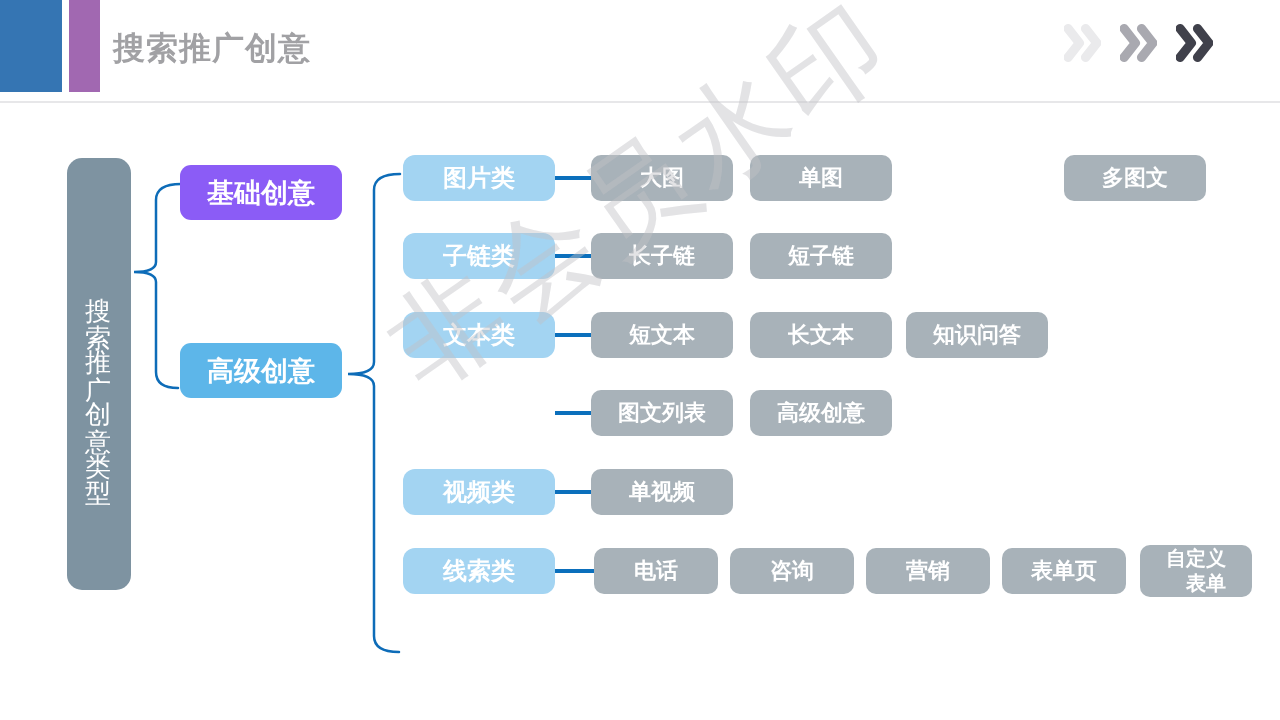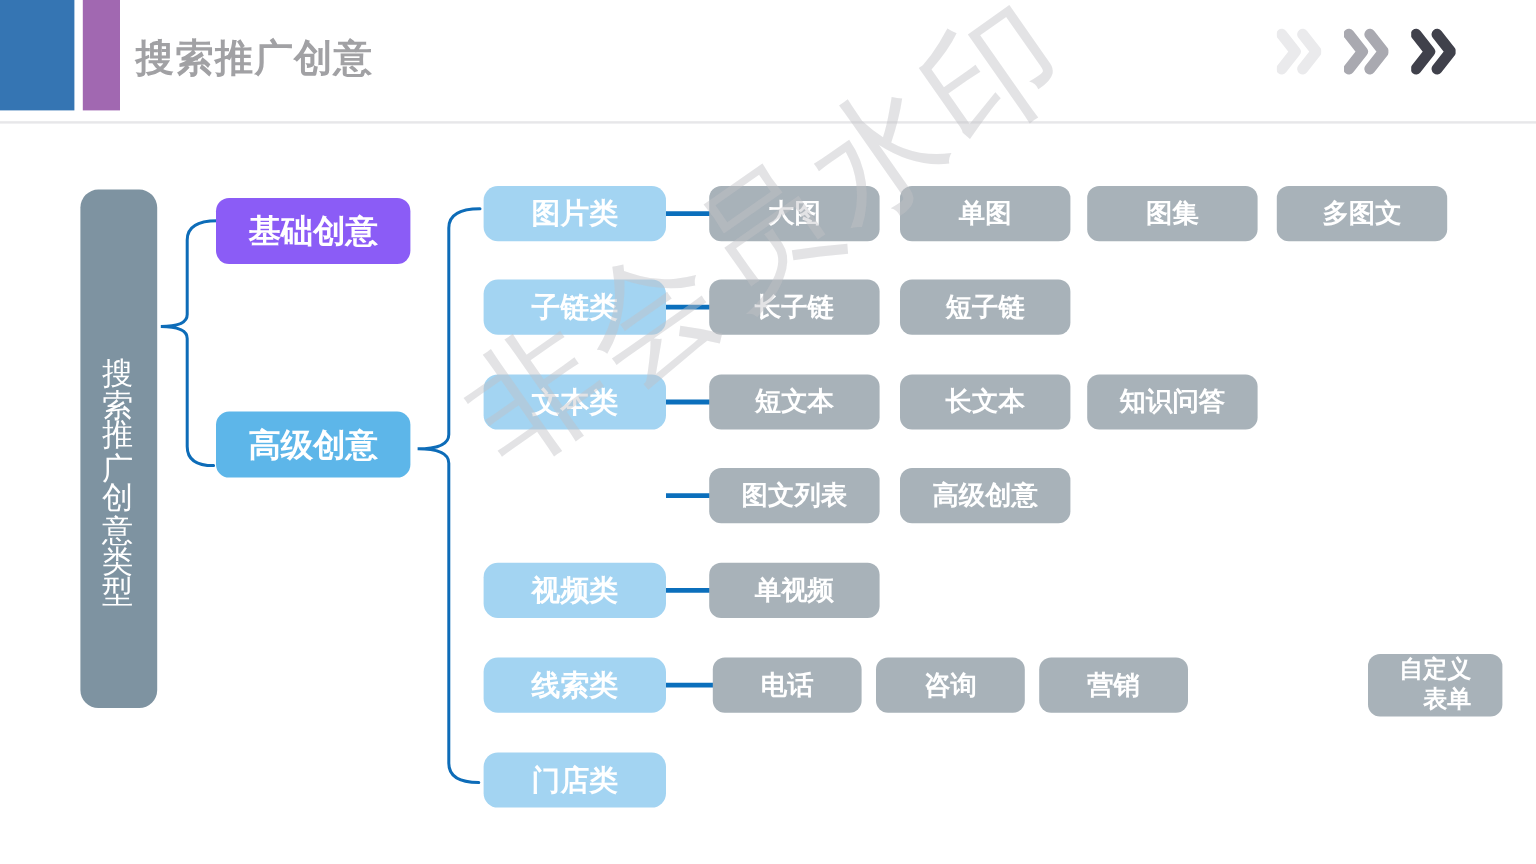--- a/index.html
+++ b/index.html
@@ -95,41 +95,40 @@
 
   <div class="node node-root">搜索推广创意类型</div>
   <div class="node node-basic">基础创意</div>
   <div class="node node-adv">高级创意</div>
 
   <div class="node cat" style="top:155px">图片类</div>
   <div class="node cat" style="top:233px">子链类</div>
   <div class="node cat" style="top:312px">文本类</div>
   <div class="node cat" style="top:469px">视频类</div>
   <div class="node cat" style="top:548px">线索类</div>
-  <div class="node cat" style="top:627px">门店类</div>
 
   <div class="node leaf" style="left:591px;top:155px;width:142px">大图</div>
   <div class="node leaf" style="left:750px;top:155px;width:142px">单图</div>
-  <div class="node leaf" style="left:906px;top:155px;width:142px">图集</div>
   <div class="node leaf" style="left:1064px;top:155px;width:142px">多图文</div>
 
   <div class="node leaf" style="left:591px;top:233px;width:142px">长子链</div>
   <div class="node leaf" style="left:750px;top:233px;width:142px">短子链</div>
 
   <div class="node leaf" style="left:591px;top:312px;width:142px">短文本</div>
   <div class="node leaf" style="left:750px;top:312px;width:142px">长文本</div>
   <div class="node leaf" style="left:906px;top:312px;width:142px">知识问答</div>
 
   <div class="node leaf" style="left:591px;top:390px;width:142px">图文列表</div>
   <div class="node leaf" style="left:750px;top:390px;width:142px">高级创意</div>
 
   <div class="node leaf" style="left:591px;top:469px;width:142px">单视频</div>
 
   <div class="node leaf" style="left:594px;top:548px;width:124px">电话</div>
   <div class="node leaf" style="left:730px;top:548px;width:124px">咨询</div>
   <div class="node leaf" style="left:866px;top:548px;width:124px">营销</div>
+  <div class="node leaf" style="left:1002px;top:548px;width:124px">表单页</div>
   <div class="node leaf leaf-tall" style="left:1140px;top:545px;width:112px">
       <span>自定义<br>表单</span>
     </div>
 
   <div class="watermark">非会员水印</div>
 
 </div>
 
 </body></html>

